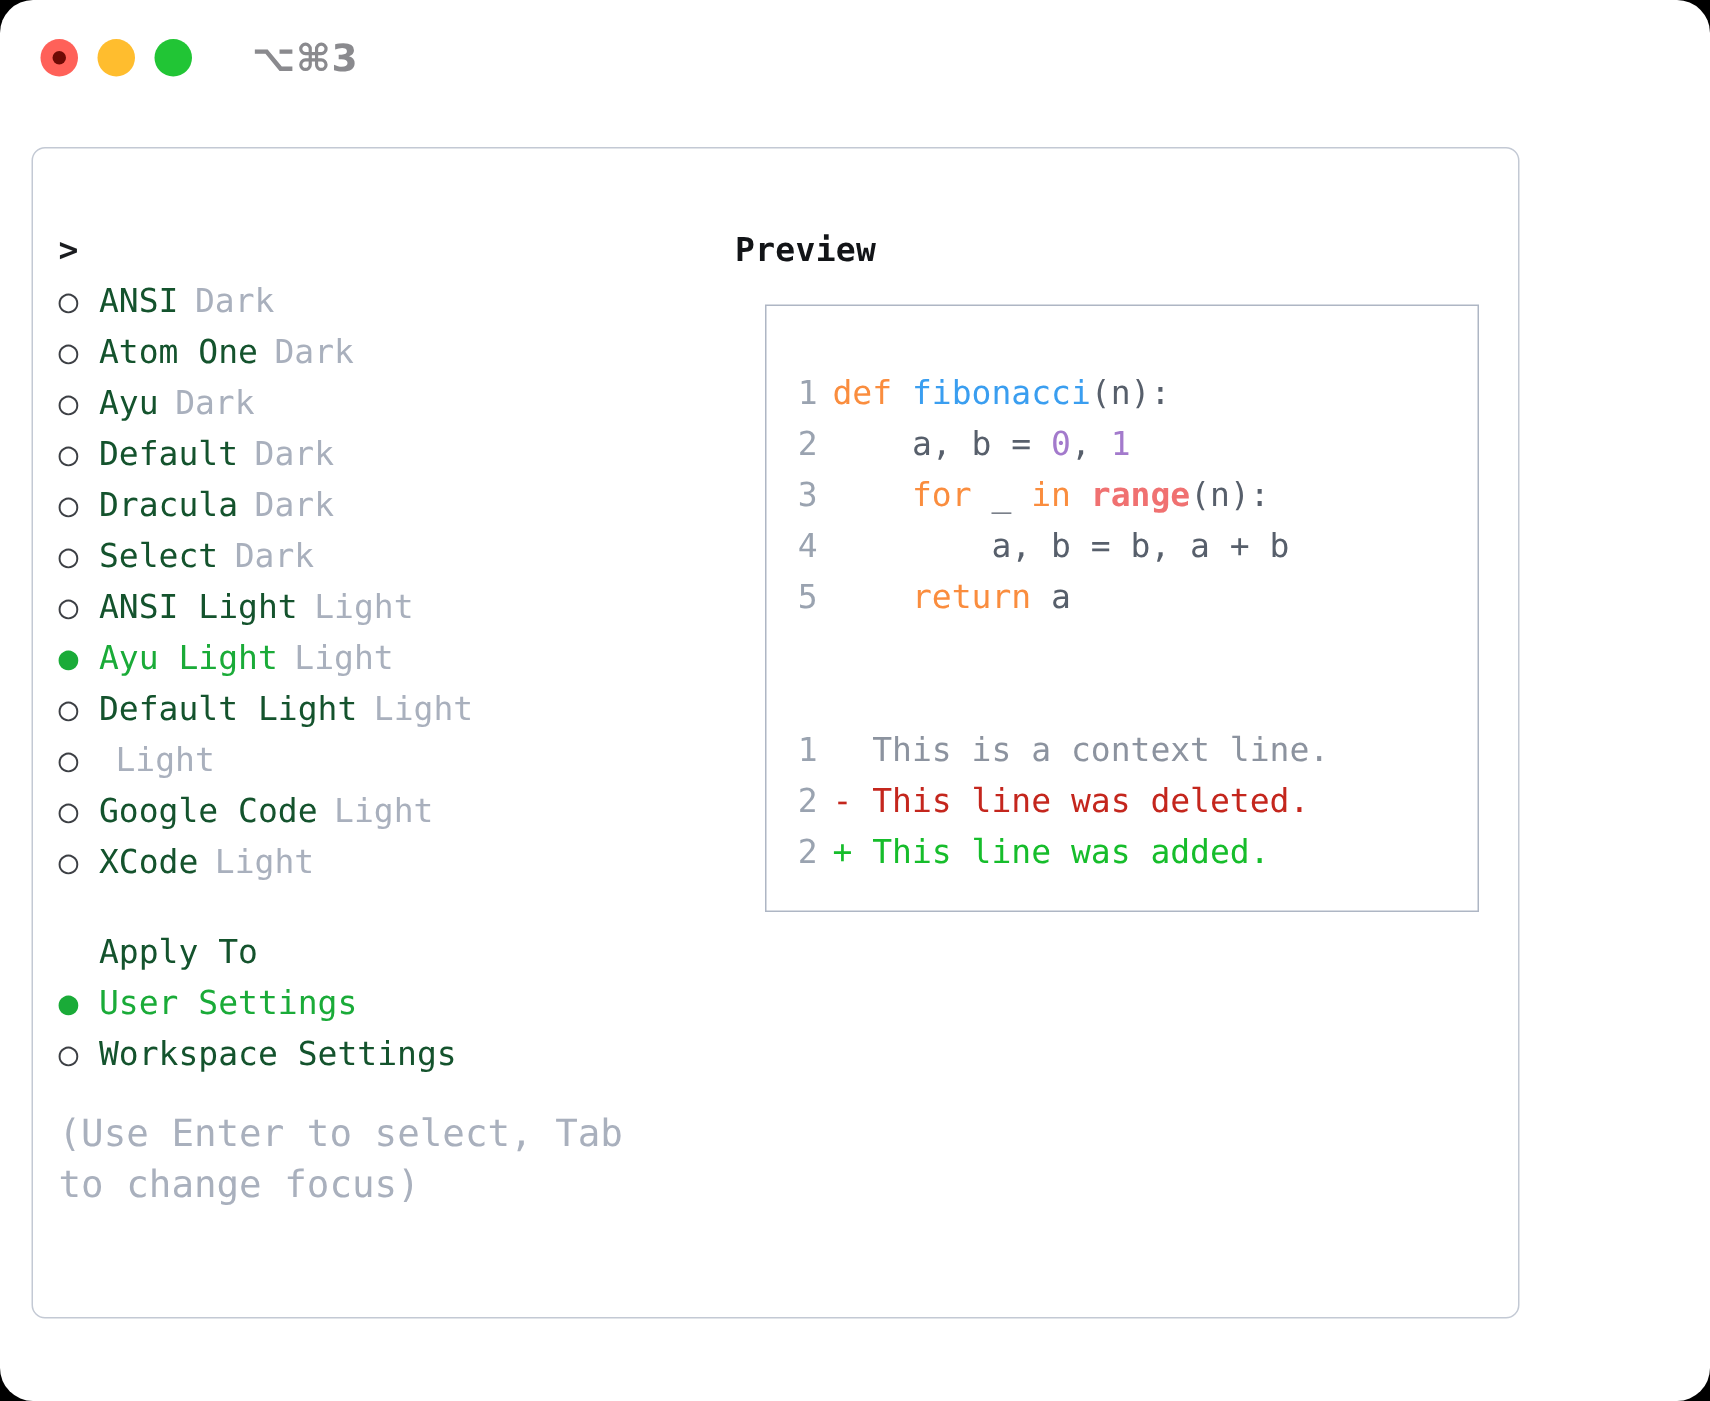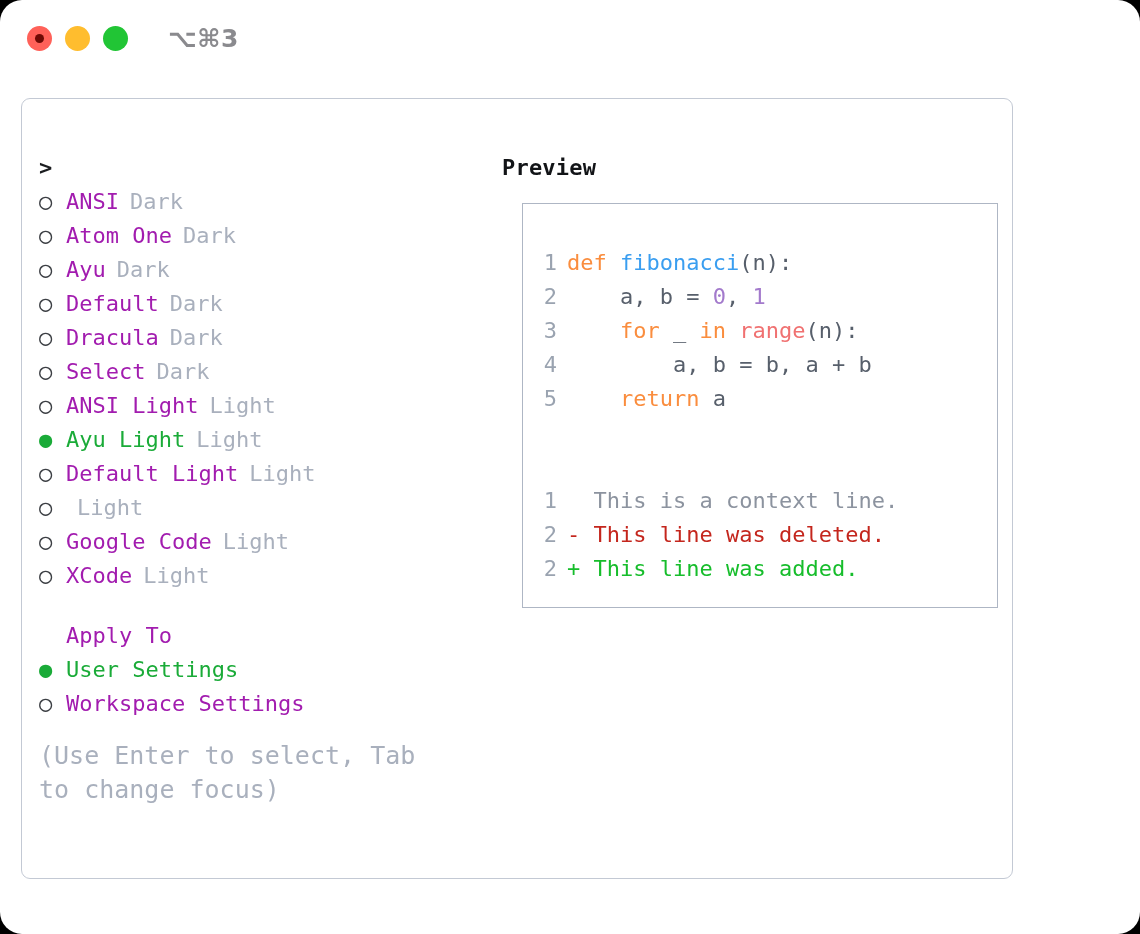--- a/index.html
+++ b/index.html
@@ -106,21 +106,21 @@
     width: 27px;
     flex: 0 0 27px;
     font-size: 22px;
     line-height: 34px;
     color: #3c3f44;
     white-space: pre;
   }
   .marker.sel { color: #1aab38; }
   .marker.caret { color: #1b1d20; font-weight: 700; }
   .lbl {
-    color: #a21caf;
+    color: #14532d;
   }
   .lbl.hdr {
     font-weight: 700;
     color: #121417;
     letter-spacing: 0.2px;
   }
   .lbl.green {
     color: #1aab38;
   }
   .badge {
@@ -133,21 +133,21 @@
     font-size: 25px;
     line-height: 34px;
     color: #a9b0bd;
     width: 420px;
     white-space: normal;
   }
 
   
   .right-col {
     position: absolute;
-    left: 480px;
+    left: 468px;
     top: 52px;
     width: 500px;
   }
   .preview-title {
     font-size: 22px;
     line-height: 34px;
     font-weight: 700;
     color: #121417;
     letter-spacing: 0.2px;
   }
@@ -183,21 +183,21 @@
     box-sizing: border-box;
   }
   .code-text { white-space: pre; }
   .blank-line { height: 34px; }
 
   
   .t-kw   { color: #fa8d3e; text-align: center; }
   .t-fn   { color: #3a9ef0; margin-top: 16px; }
   .t-pun  { color: #575f6b; }
   .t-num  { color: #a37acc; }
-  .t-bi   { color: #f07171; }
+  .t-bi   { color: #f07171; font-weight: bold; }
   .t-ctx  { color: #8c939f; }
   .t-del  { color: #c4261d; }
   .t-add  { color: #16bd2b; }
 </style>
 </head>
 <body>
 
 <div class="window">
 
   <div class="titlebar">

